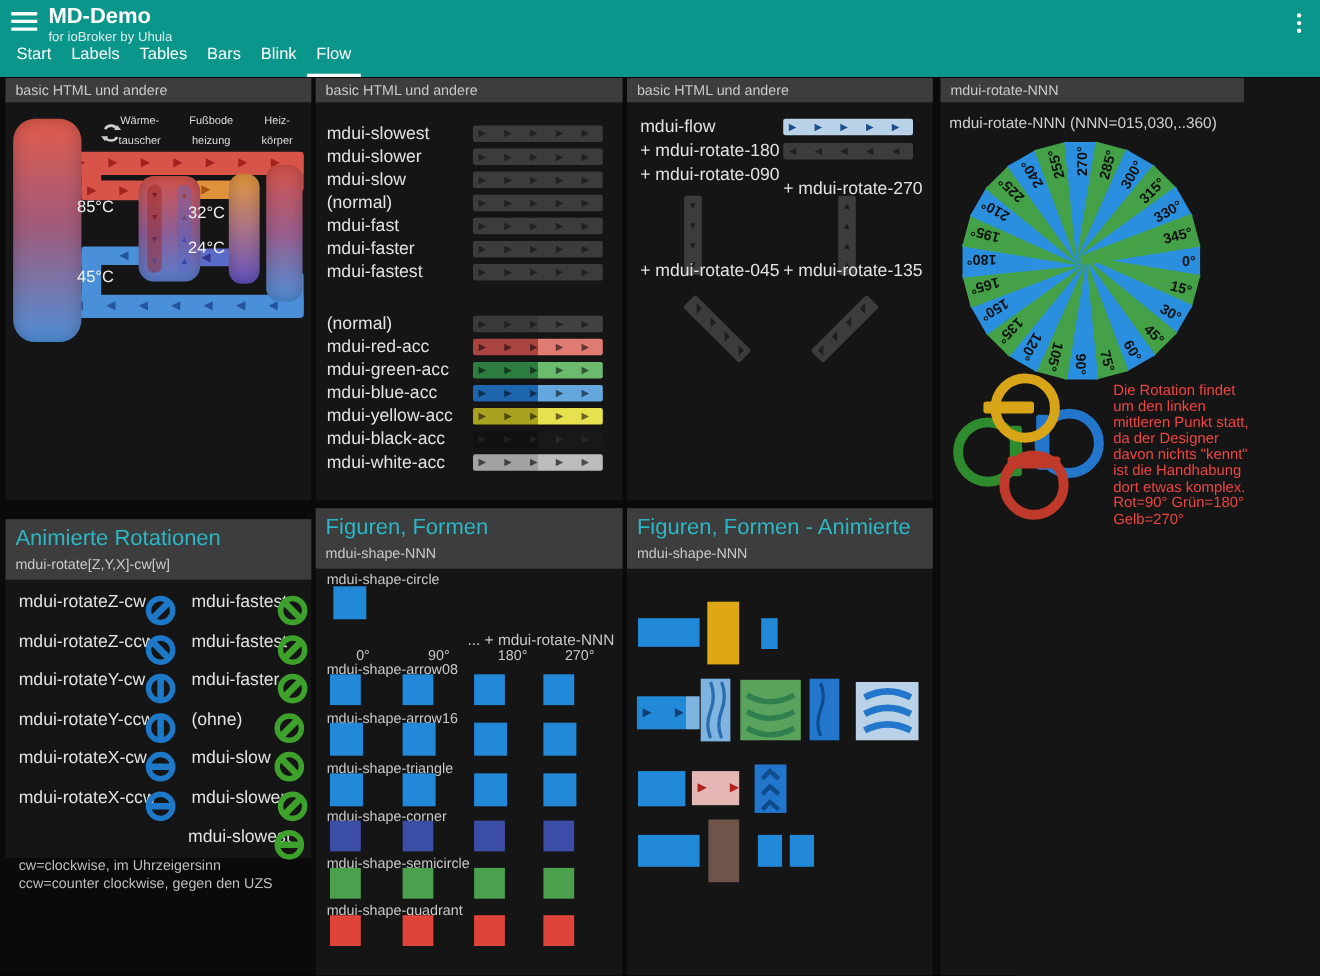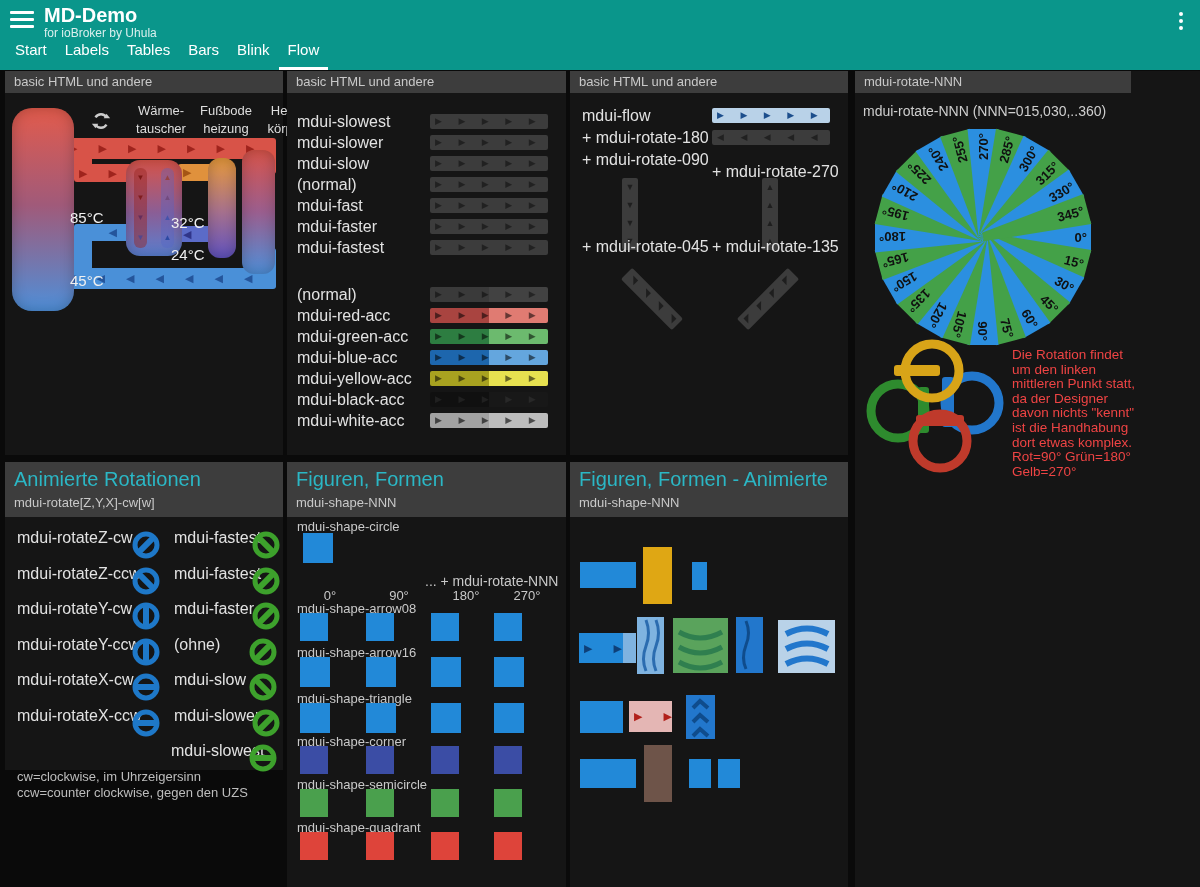--- a/index.html
+++ b/index.html
@@ -31,22 +31,22 @@
   .bar{width:118px;height:15px;display:flex;align-items:center;overflow:hidden;border-radius:2px;flex:none;}
   .bar.gray{background:var(--bar-gray);}
   .bar.flowbar{background:var(--pale-blue);}
   .chev{font-size:9px;letter-spacing:7px;white-space:nowrap;padding-left:5px;line-height:1;color:rgba(0,0,0,.45);}
   .vbar{position:absolute;width:16px;height:72px;background:var(--bar-gray);display:flex;flex-direction:column;
         align-items:center;justify-content:space-around;border-radius:2px;}
   .vbar span{font-size:9px;line-height:1;color:rgba(0,0,0,.5);}
   
   .dg{position:absolute;border-radius:3px;}
   .tank{box-shadow:inset 0 0 14px rgba(0,0,0,.25);}
-  .dlabel{position:absolute;font-size:13px;color:#dedede;line-height:18px;text-align:center;margin-left:34px;}
-  .temp{position:absolute;font-size:15px;color:#f0f0f0;margin-top:29px;}
+  .dlabel{position:absolute;font-size:10px;color:#dedede;line-height:18px;text-align:center;}
+  .temp{position:absolute;font-size:15px;color:#f0f0f0;}
   .pipechev{display:flex;align-items:center;overflow:hidden;}
   .pipechev .chev{font-size:11px;letter-spacing:9px;}
   .innercol{position:absolute;width:13px;border-radius:6px;display:flex;flex-direction:column;
             align-items:center;justify-content:space-around;}
   .innercol span{font-size:8px;line-height:1;}
   
   .rotrow{height:35.5px;display:flex;}
   .rotrow .llbl{width:113px;font-size:16px;color:#e2e2e2;white-space:nowrap;}
   .rotrow .rlbl{width:76px;margin-left:12px;font-size:16px;color:#e2e2e2;white-space:nowrap;}
   .roticon{width:32px;height:32px;flex:none;}
@@ -405,21 +405,21 @@
         <rect x="56" y="82" width="48" height="11" rx="3" fill="#bf3a2b"></rect>
       </g>
       <g>
         <circle cx="72" cy="38" r="27" fill="none" stroke="#d8a418" stroke-width="9"></circle>
         <rect x="34" y="32" width="46" height="11" rx="3" fill="#d8a418"></rect>
       </g>
     </svg>
     <div class="abs" style="left:157px;top:277px;width:127px;font-size:13.5px;line-height:14.6px;color:#ef4444">Die Rotation findet um den linken mittleren Punkt statt, da der Designer davon nichts "kennt" ist die Handhabung dort etwas komplex. Rot=90° Grün=180° Gelb=270°</div>
   </section>
 
-  <section class="panel" style="left:5px;top:462px;width:278px;height:308px">
+  <section class="panel" style="left:5px;top:472px;width:278px;height:308px">
     <div class="phead2">
       <div class="ptitle">Animierte Rotationen</div>
       <div class="psub">mdui-rotate[Z,Y,X]-cw[w]</div>
     </div>
     <div id="rot-list" class="abs" style="left:12px;top:67px;right:4px">
         <div class="rotrow">
           <span class="llbl" style="">mdui-rotateZ-cw</span>
           <span style=""><svg class="roticon" viewBox="0 0 32 32" width="32" height="32">
      <circle cx="16" cy="16" r="11" fill="none" stroke="#1e78c8" stroke-width="5"></circle>
      <rect x="4" y="13" width="24" height="6" rx="3" fill="#1e78c8" transform="rotate(135 16 16)"></rect>

